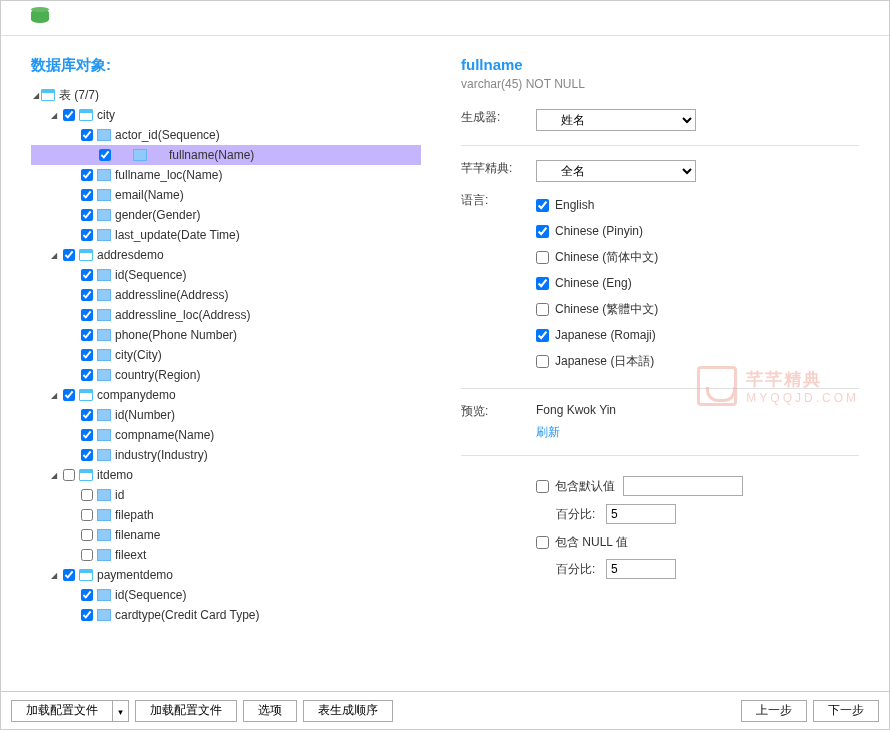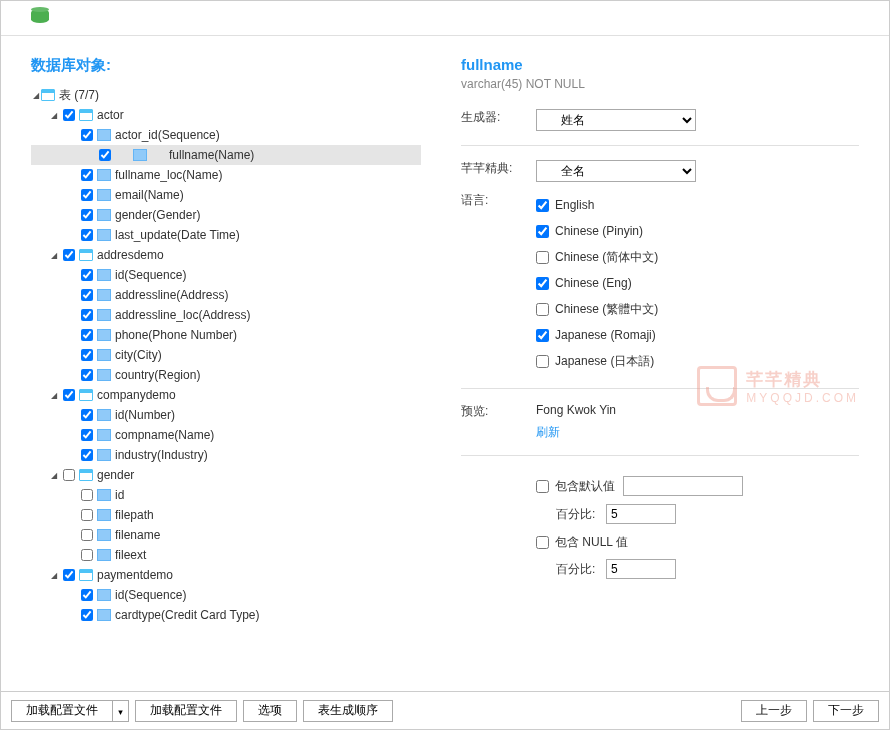--- a/index.html
+++ b/index.html
@@ -7,21 +7,21 @@
   .header { display: flex; align-items: center; padding: 8px 30px 12px 30px; border-bottom: 1px solid #e0e0e0; }
   .db-icon { width: 18px; height: 14px; background: #4caf50; border-radius: 50%/25%; margin-right: 12px; position: relative; }
   .db-icon::before { content: ""; position: absolute; top: -2px; left: 0; width: 18px; height: 5px; border-radius: 50%; background: #66bb6a; }
   .header-text { line-height: 1.4; }
   .content { display: flex; height: 628px; }
   .left-pane { width: 430px; padding: 20px 10px 10px 30px; overflow-y: auto; }
   .right-pane { flex: 1; padding: 20px 30px 10px 30px; position: relative; }
   .section-title { color: #2196f3; font-size: 15px; font-weight: 600; margin-bottom: 10px; }
   .tree { user-select: none; }
   .tree-row { display: flex; align-items: center; height: 20px; padding: 0 2px; }
-  .tree-row.selected { background: #e5e5e5; gap: 18px; }
+  .tree-row.selected { background: #c4b5fd; gap: 18px; }
   .caret { width: 10px; display: inline-block; font-size: 9px; color: #555; text-align: center; cursor: pointer; }
   .caret.open::before { content: "◢"; font-size: 8px; }
   .caret.none::before { content: ""; }
   .chk { width: 12px; height: 12px; margin: 0 4px; cursor: pointer; }
   .tree-icon { width: 14px; height: 12px; margin-right: 4px; display: inline-block; }
   .tbl-icon { background: linear-gradient(to bottom, #4fc3f7 0%, #4fc3f7 30%, #fff 30%, #fff 100%); border: 1px solid #4fc3f7; border-radius: 1px; }
   .col-icon { background: #90caf9; border: 1px solid #64b5f6; }
   .tree-label { white-space: nowrap; }
   .detail-title { color: #2196f3; font-size: 15px; font-weight: 600; margin-bottom: 4px; }
   .detail-sub { color: #888; margin-bottom: 18px; }
@@ -68,21 +68,21 @@
     <div class="tree" id="tree">
         <div class="tree-row" style="padding-left: 0px;">
           <span class="caret open"></span>
           <span class="tree-icon tbl-icon"></span>
           <span class="tree-label">表 (7/7)</span>
         </div>
         <div class="tree-row" style="padding-left: 18px;">
           <span class="caret open"></span>
           <input type="checkbox" class="chk" checked="" style="">
           <span class="tree-icon tbl-icon"></span>
-          <span class="tree-label">actor</span>
+          <span class="tree-label">city</span>
         </div>
         <div class="tree-row" style="padding-left: 36px;">
           <span class="caret none"></span>
           <input type="checkbox" class="chk" checked="" style="">
           <span class="tree-icon col-icon"></span>
           <span class="tree-label">actor_id(Sequence)</span>
         </div>
         <div class="tree-row selected" style="padding-left: 36px;">
           <span class="caret none"></span>
           <input type="checkbox" class="chk" checked="" style="">
@@ -176,21 +176,21 @@
         <div class="tree-row" style="padding-left: 36px;">
           <span class="caret none"></span>
           <input type="checkbox" class="chk" checked="" style="">
           <span class="tree-icon col-icon"></span>
           <span class="tree-label">industry(Industry)</span>
         </div>
         <div class="tree-row" style="padding-left: 18px;">
           <span class="caret open"></span>
           <input type="checkbox" class="chk" style="">
           <span class="tree-icon tbl-icon"></span>
-          <span class="tree-label">gender</span>
+          <span class="tree-label">itdemo</span>
         </div>
         <div class="tree-row" style="padding-left: 36px;">
           <span class="caret none"></span>
           <input type="checkbox" class="chk" style="">
           <span class="tree-icon col-icon"></span>
           <span class="tree-label">id</span>
         </div>
         <div class="tree-row" style="padding-left: 36px;">
           <span class="caret none"></span>
           <input type="checkbox" class="chk" style="">

